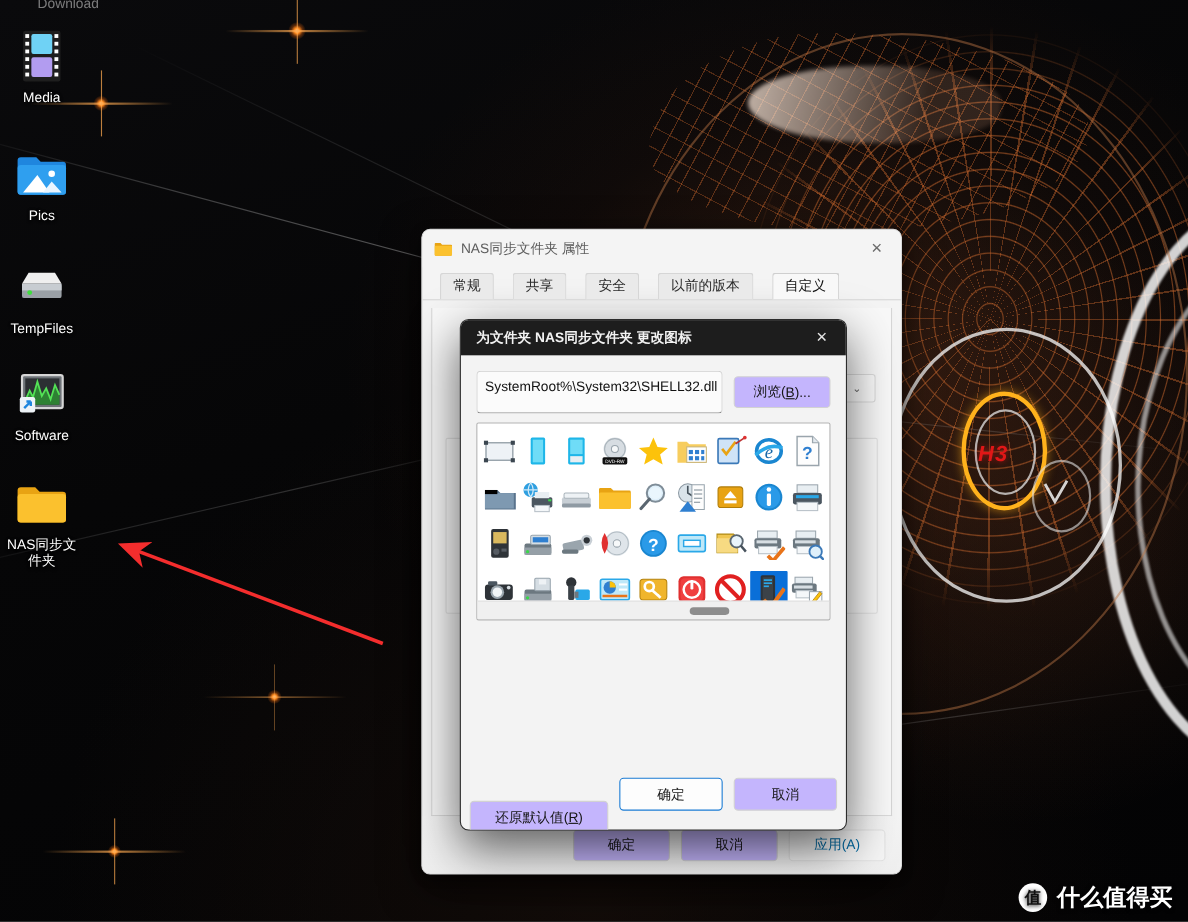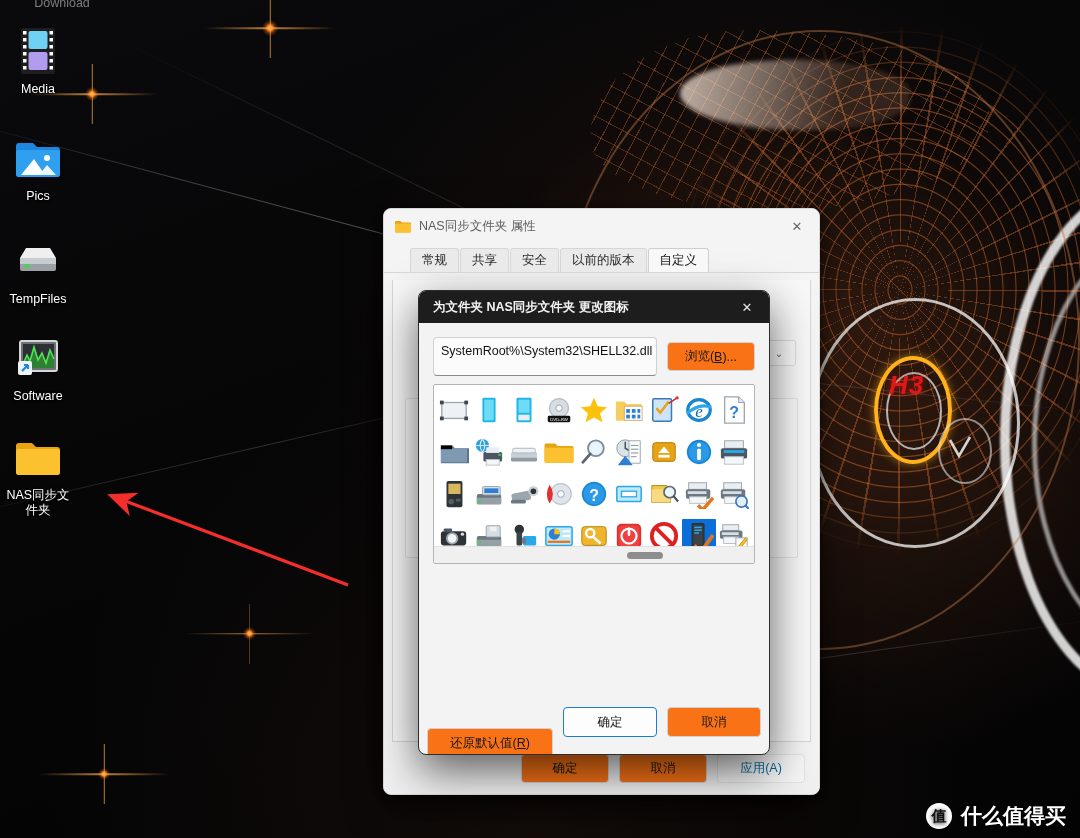--- a/index.html
+++ b/index.html
@@ -97,22 +97,22 @@
     padding-left: 11px; background: #f4f4f4;
   }
   #props .titlebar .t-icon { margin-right: 8px; display: flex; }
   #props .titlebar .t-text { color: #5d5d5d; font-size: 12.5px; }
   .t-close {
     margin-left: auto; width: 44px; height: 34px;
     display: flex; align-items: center; justify-content: center;
     color: #6a6a6a; font-size: 13px;
   }
   #props .tabstrip {
-    display: flex; align-items: flex-end; gap: 0;
-    padding: 0 26px; height: 24px; margin-top: 6px;
+    display: flex; align-items: flex-end; gap: 16px;
+    padding: 0 16px; height: 24px; margin-top: 6px;
     border-bottom: 1px solid #d6d6d6; position: relative; z-index: 2;
   }
   #props .tab {
     padding: 4px 11px 4px; font-size: 12.5px; color: #2b2b2b;
     border: 1px solid #d6d6d6; border-bottom: none;
     background: #eaeaea; margin-right: 1px;
     border-radius: 3px 3px 0 0; line-height: 15px;
   }
   #props .tab.active { background: #f8f8f8; border-color: #cfcfcf; color: #111; }
   #props .tabbody {
@@ -131,21 +131,21 @@
     border: 1px solid #e3e3e3; background: #fafafa; border-radius: 2px;
   }
   #props .footer {
     position: absolute; left: 0; right: 0; bottom: 0; height: 52px;
     display: flex; align-items: center; justify-content: flex-end;
     gap: 10px; padding-right: 14px;
     background: linear-gradient(#f4f4f4, #efefef);
   }
   .btn {
     min-width: 88px; height: 29px; padding: 0 12px;
-    background: #f97316; border: 1px solid #d2d2d2; border-radius: 4px;
+    background: #c4b5fd; border: 1px solid #d2d2d2; border-radius: 4px;
     font-size: 12.5px; color: #161616; font-family: inherit;
     display: inline-flex; align-items: center; justify-content: center;
   }
   .btn.disabled { color: #0369a1; background: #f5f5f5; border-color: #e2e2e2; }
   .btn.default { border: 1.6px solid #1a7bd4; background: #fdfdfd; }
 
   
   #changeicon {
     left: 418px; top: 290px; width: 352px; height: 465px;
     background: #f3f3f3; border-radius: 8px;
@@ -232,21 +232,21 @@
   <div class="wp-layer streak" style="left:-60px; top:520px; width:560px; transform: rotate(-13deg); opacity:.55;"></div>
   <div class="wp-layer streak" style="left:120px; top:40px; width:620px; transform: rotate(26deg); opacity:.4;"></div>
   <div class="wp-layer streak" style="left:520px; top:700px; width:600px; transform: rotate(-8deg); opacity:.5;"></div>
   <div class="wp-layer streak" style="left:600px; top:360px; width:500px; transform: rotate(6deg); opacity:.45;"></div>
 
   <div class="wp-layer" id="wp-torus"></div>
   <div class="wp-layer ring" style="left:810px; top:298px; width:210px; height:250px; border-width:3px; border-color:rgba(235,235,235,.8);"></div>
   <div class="wp-layer ring" style="left:874px; top:356px; width:78px; height:108px; border-width:4px; border-color:#ffb21c; box-shadow:0 0 10px rgba(255,170,20,.6);"></div>
   <div class="wp-layer ring" style="left:886px; top:372px; width:56px; height:78px; border-width:2px; border-color:rgba(230,230,230,.75);"></div>
   <div class="wp-layer ring" style="left:938px; top:418px; width:54px; height:66px; border-width:2px; border-color:rgba(225,225,225,.6);"></div>
-  <div class="wp-layer" style="left:889px; top:370px; color:#e01717; font-size:26px; font-weight:bold; font-style:italic; letter-spacing:1px; text-shadow:0 0 6px rgba(220,20,20,.7);">H3</div>
+  <div class="wp-layer" style="left:889px; top:402px; color:#e01717; font-size:20px; font-weight:bold; font-style:italic; letter-spacing:1px; text-shadow:0 0 6px rgba(220,20,20,.7);">H3</div>
   <div class="wp-layer" style="left:946px; top:434px; width:28px; height:28px;">
     <svg viewBox="0 0 28 28" width="28" height="28">
         <path d="M4 6 L13 22 L24 3" fill="none" stroke="rgba(245,245,245,.85)" stroke-width="2.6"></path>
       </svg>
   </div>
 
   <div class="wp-layer ring" style="left:1000px; top:180px; width:300px; height:520px; border-width:10px; border-color:rgba(255,255,255,.82); filter: blur(1px);"></div>
   <div class="wp-layer ring" style="left:1032px; top:228px; width:270px; height:430px; border-width:5px; border-color:rgba(255,255,255,.55); filter: blur(1px);"></div>
   <div class="wp-layer ring" style="left:560px; top:30px; width:520px; height:620px; border-width:2px; border-color:rgba(190,120,70,.45);"></div>
 

